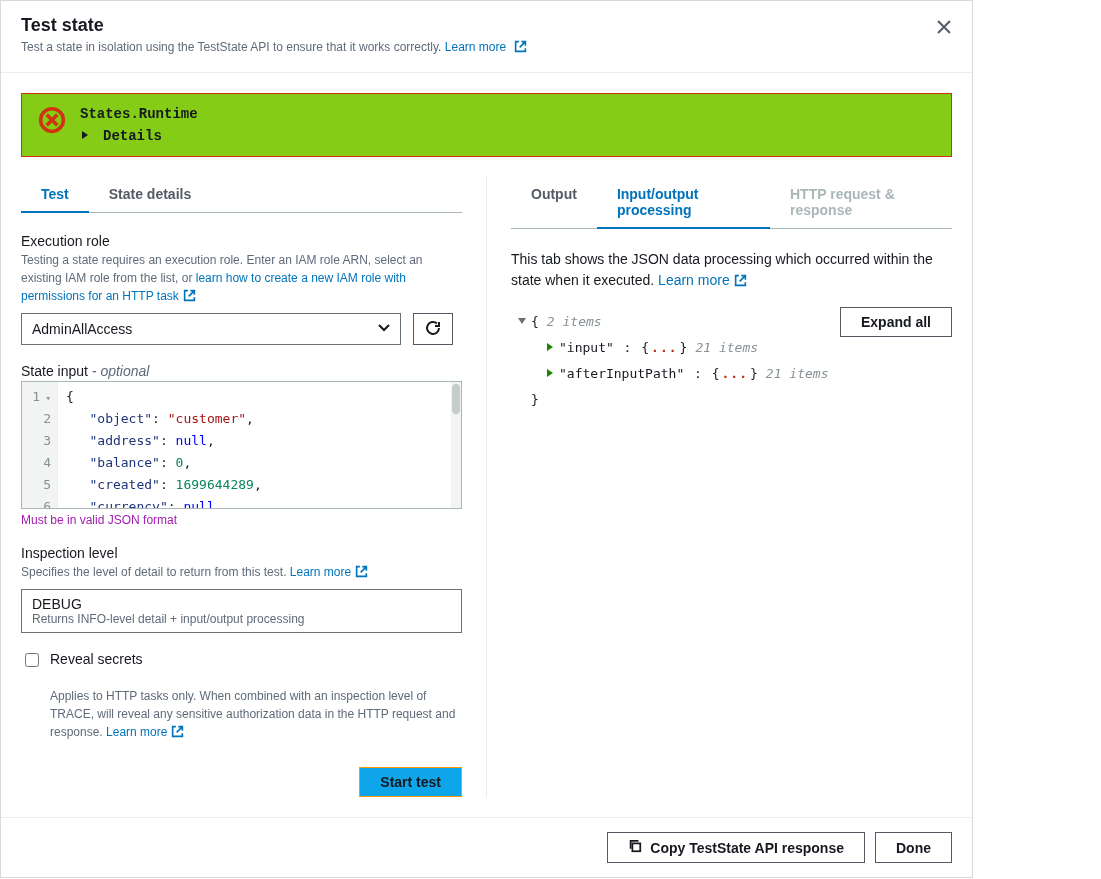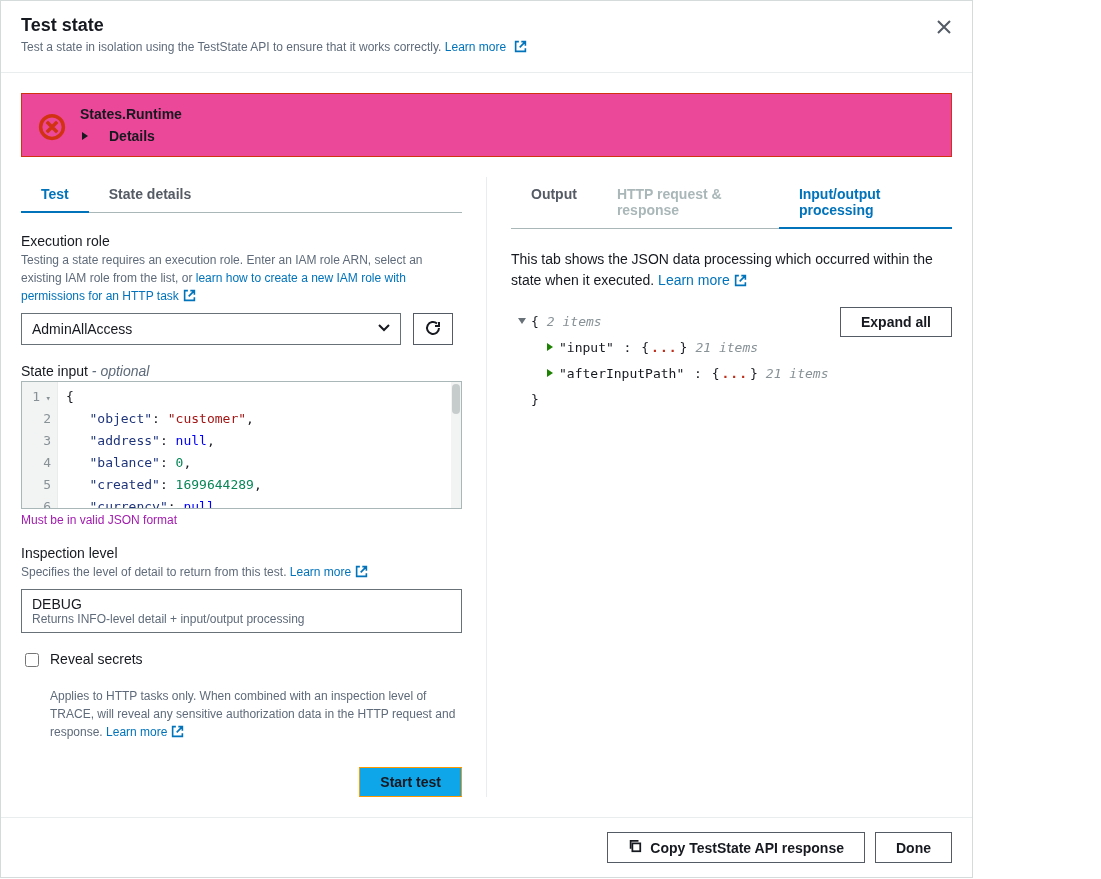--- a/index.html
+++ b/index.html
@@ -47,31 +47,32 @@
     vertical-align: -2px;
     margin-left: 4px;
   }
   .ext-icon svg { width: 13px; height: 13px; }
 
   .modal-body {
     padding: 20px;
   }
   .alert-error {
     border: 1px solid #d13212;
-    background: #ec4899;
+    background: #84cc16;
     padding: 12px 16px;
     display: flex;
     gap: 14px;
-    align-items: flex-end;
+    align-items: flex-start;
     margin-bottom: 20px;
+    font-family: Liberation Mono, monospace;
   }
   .alert-icon svg { width: 28px; height: 28px; }
   .alert-content { flex: 1; }
   .alert-title { font-weight: 700; font-size: 14px; margin-bottom: 6px; }
-  .alert-details { font-weight: 700; font-size: 14px; display: flex; align-items: center; gap: 19px; cursor: pointer; }
+  .alert-details { font-weight: 700; font-size: 14px; display: flex; align-items: center; gap: 13px; cursor: pointer; }
   .alert-details svg { width: 10px; height: 10px; }
 
   .columns { display: flex; gap: 0; }
   .col-left { flex: 1; padding-right: 24px; border-right: 1px solid #eaeded; }
   .col-right { flex: 1; padding-left: 24px; }
 
   .tabs {
     border-bottom: 1px solid #aab7b8;
     display: flex;
     margin-bottom: 20px;
@@ -349,22 +350,22 @@
         </div>
 
         <div class="actions-left">
           <button class="btn btn-primary">Start test</button>
         </div>
       </div>
 
       <div class="col-right">
         <div class="tabs">
           <div class="tab">Output</div>
+          <div class="tab active">Input/output processing</div>
           <div class="tab disabled">HTTP request &amp; response</div>
-          <div class="tab active">Input/output processing</div>
         </div>
 
         <div class="right-desc">
           <span>This tab shows the JSON data processing which occurred within the state when it executed.</span>
           <a class="link"><span>Learn more</span><span class="ext-icon"><svg viewBox="0 0 16 16" fill="none" stroke="#0073bb" stroke-width="2">
                   <path d="M6 2H2v12h12v-4M9 2h5v5M14 2L7 9"></path>
                 </svg></span></a>
         </div>
 
         <div class="json-view">

